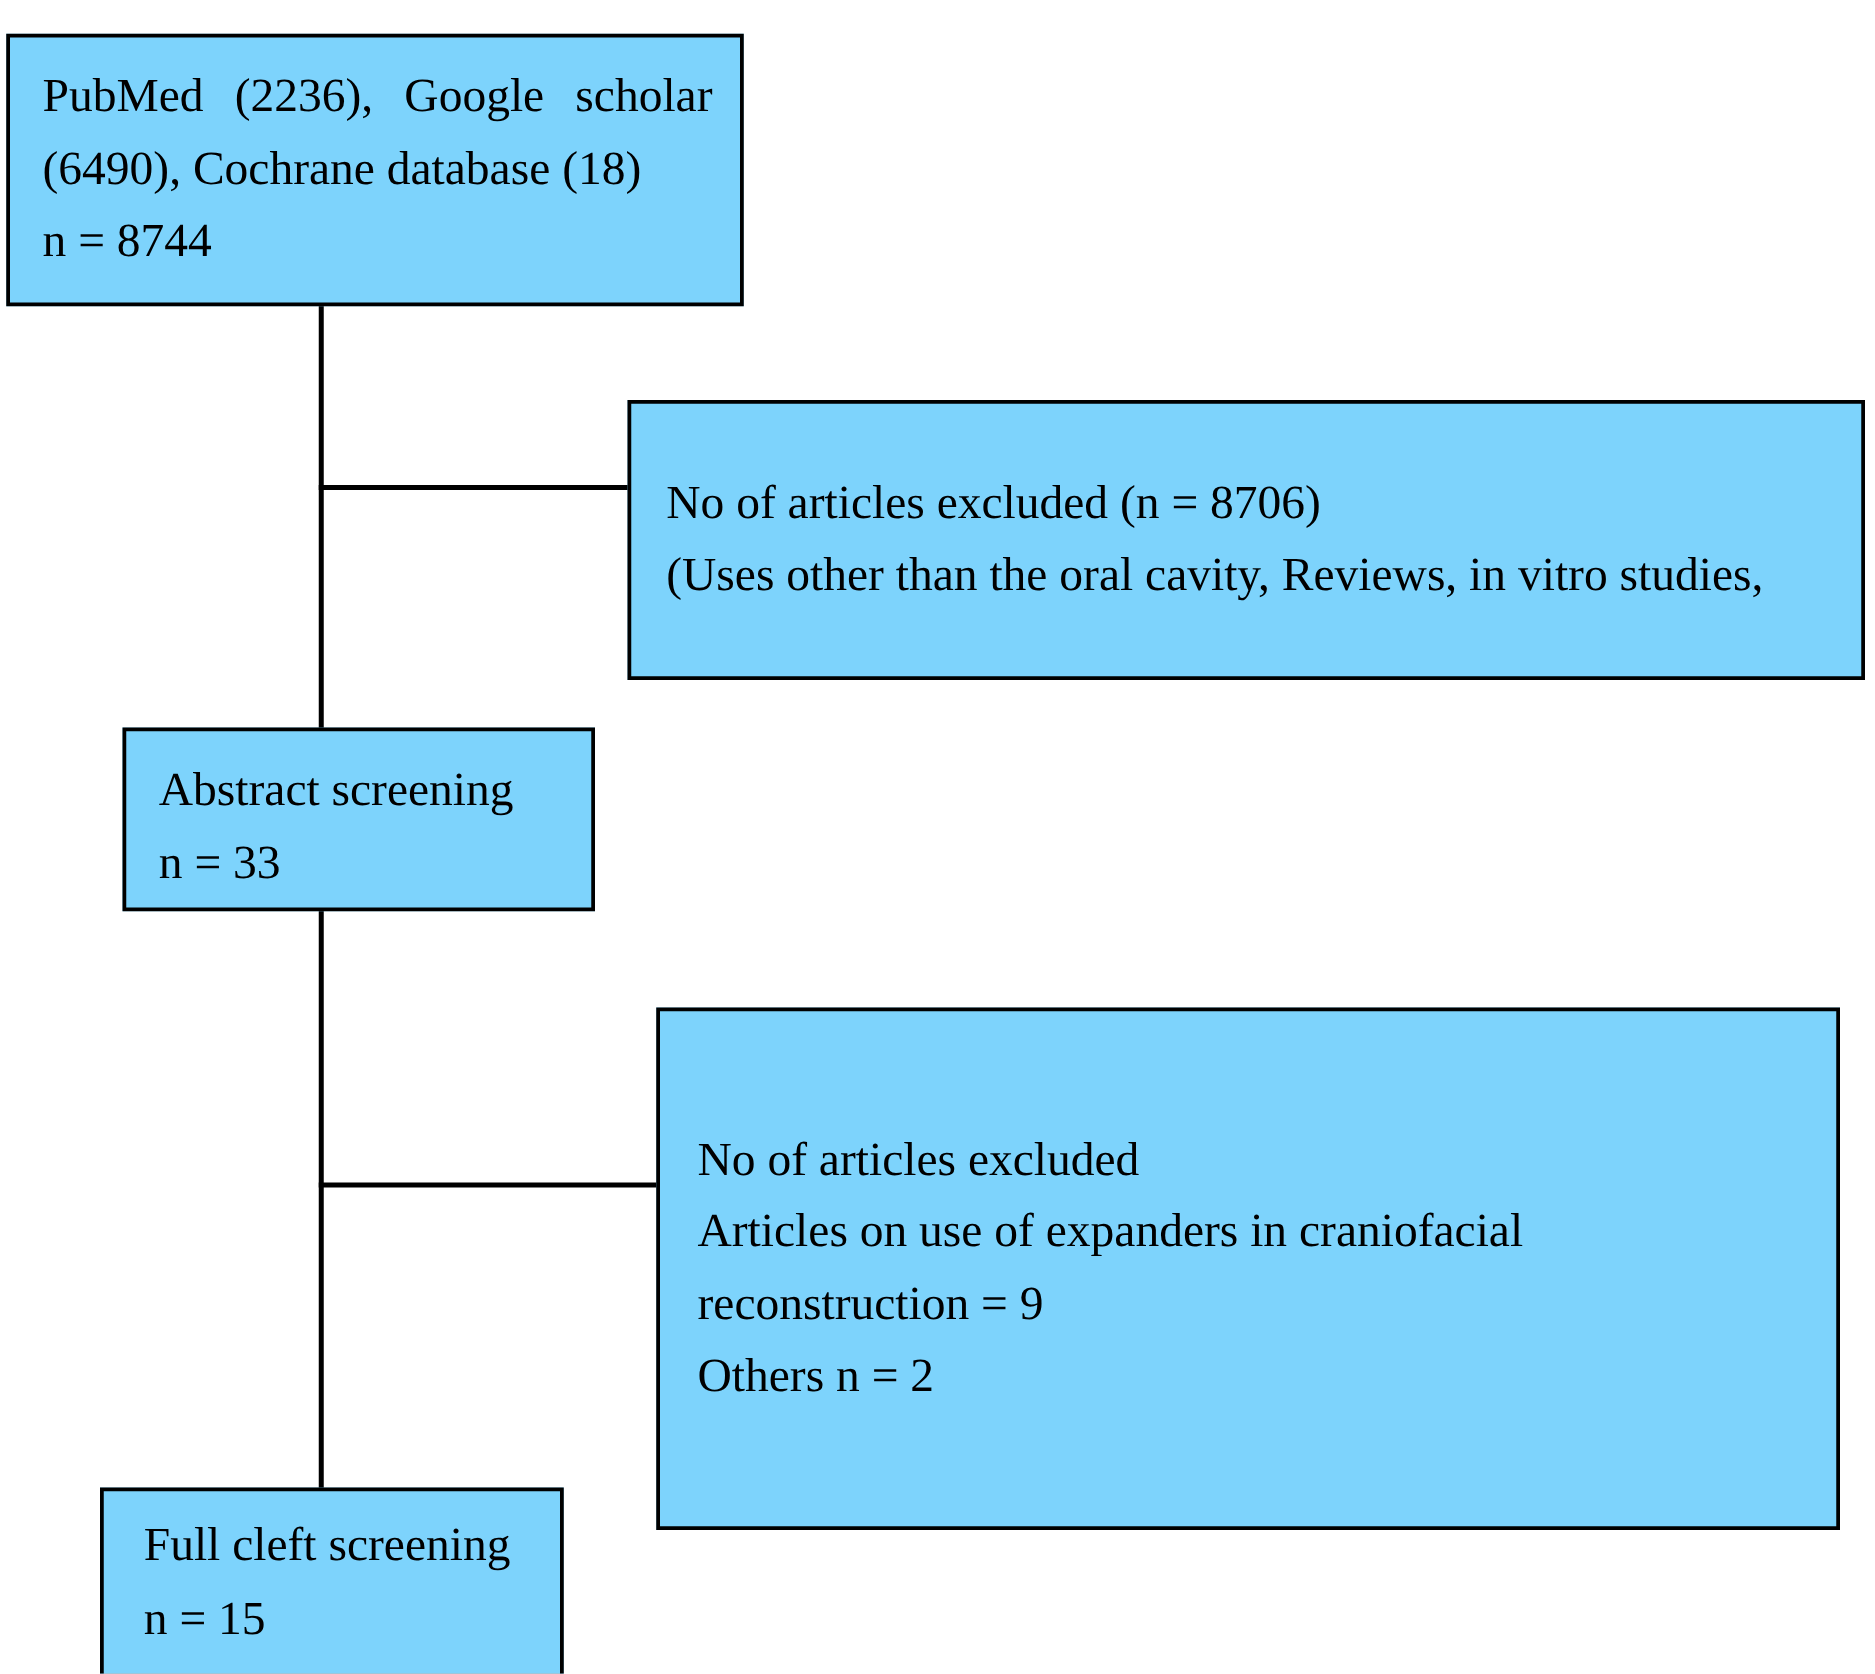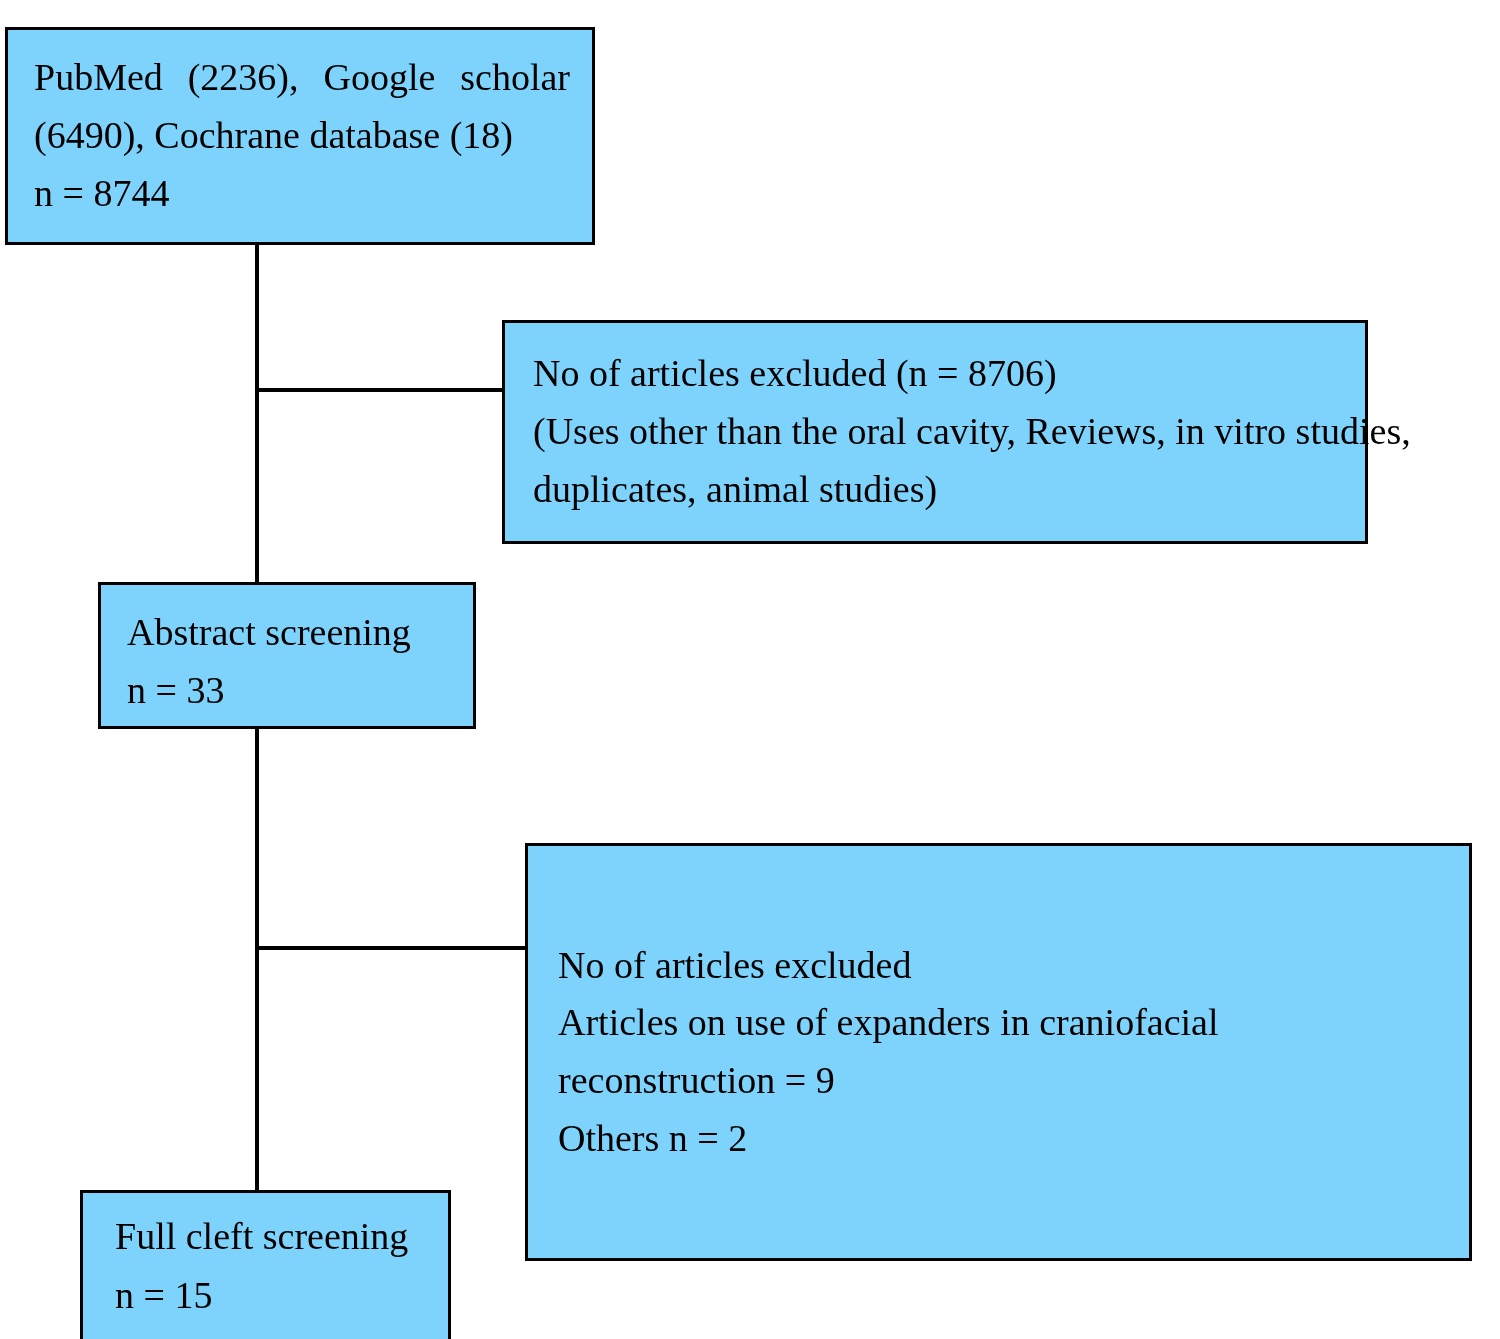--- a/index.html
+++ b/index.html
@@ -46,33 +46,32 @@
   }
 
   
   #node-sources {
     left: 5px;  top: 27px;
     width: 590px; height: 218px;
     padding: 6px 22px 6px 26px;
   }
   #node-excluded-1 {
     left: 502px; top: 320px;
-    width: 866px; height: 224px;
+    width: 990px; height: 224px;
     padding: 6px 20px 6px 28px;
   }
   #node-abstract {
     left: 98px; top: 582px;
     width: 378px; height: 147px;
     padding: 16px 16px 4px 26px;
   }
   #node-excluded-2 {
     left: 525px; top: 806px;
     width: 947px; height: 418px;
     padding: 6px 20px 6px 30px;
-    margin-top: 37px;
   }
   #node-fulltext {
     left: 80px; top: 1190px;
     width: 371px; height: 152px;
     padding: 4px 16px 4px 32px;
   }
   #node-fulltext .line { line-height: 1.55; }
 
   
   .conn {
@@ -106,21 +105,20 @@
       <span class="line justified">PubMed (2236), Google scholar</span>
       <span class="line">(6490), Cochrane database (18)</span>
       <span class="line">n = 8744</span>
     </div>
   </div>
 
   <div class="node" id="node-excluded-1">
     <div class="lines">
       <span class="line">No of articles excluded (n = 8706)</span>
       <span class="line">(Uses other than the oral cavity, Reviews, in vitro studies,</span>
-      <span class="line">duplicates, animal studies)</span>
     </div>
   </div>
 
   <div class="node" id="node-abstract">
     <div class="lines">
       <span class="line">Abstract screening</span>
       <span class="line">n = 33</span>
     </div>
   </div>
 

